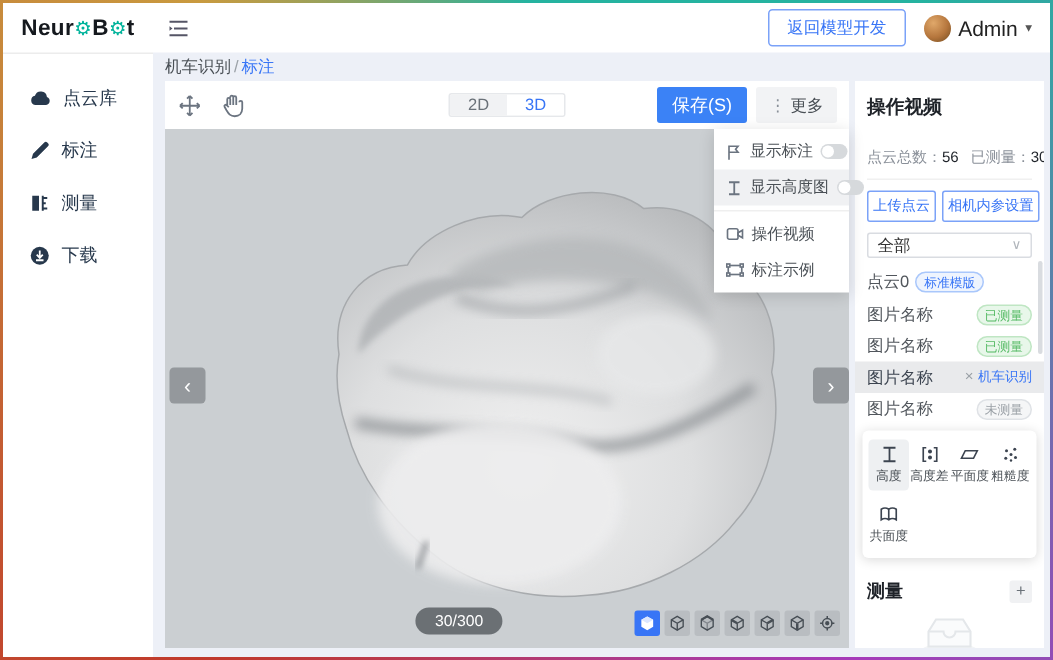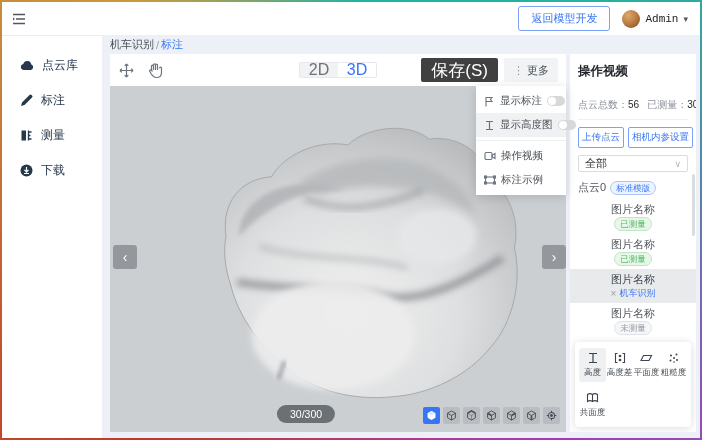--- a/index.html
+++ b/index.html
@@ -15,21 +15,21 @@
   .logo-area { width:100px; flex:0 0 100px; display:flex; justify-content:center; align-items:center; }
   .logo { font-size:15px; font-weight:bold; color:#15191e; letter-spacing:.3px; white-space:nowrap; }
   .logo .gear { color:#00b39b; font-size:13px; }
   .hamburger { margin-left:10px; cursor:pointer; color:#556; display:flex; align-items:center; }
   .header-right { margin-left:auto; display:flex; align-items:center; gap:12px; padding-right:12px; }
   .btn-outline-blue { border:1px solid #7ba2f8; color:#3875f6; background:#fff; font-size:11px;
     padding:4px 12px; border-radius:3px; cursor:pointer; white-space:nowrap; }
   .user { display:flex; align-items:center; gap:5px; cursor:pointer; }
   .avatar { width:18px; height:18px; border-radius:50%;
     background:radial-gradient(circle at 35% 30%, #e0a86a 0%, #b5763d 55%, #704a1e 100%); }
-  .user-name { font-size:11px; color:#222;font-family:Liberation Mono, monospace; }
+  .user-name { font-size:14px; color:#222; }
   .caret { font-size:9px; color:#555; }
 
   
   .body { flex:1; display:flex; min-height:0; }
   .sidebar { width:100px; flex:0 0 100px; background:#fff; border-top:1px solid #ececec; padding-top:12px; }
   .side-item { display:flex; align-items:center; gap:8px; padding:9px 0 9px 18px; cursor:pointer;
     color:#27384c; font-size:12px; }
   .side-item svg { flex:0 0 auto; }
 
   .main { flex:1; background:#edf0f7; display:flex; flex-direction:column; min-width:0; padding:0 4px 6px 8px; }
@@ -38,24 +38,24 @@
 
   .content { flex:1; display:flex; gap:4px; min-height:0; }
   .canvas-col { flex:1; display:flex; flex-direction:column; min-width:0; position:relative; }
 
   
   .toolbar { height:32px; flex:0 0 32px; background:#fff; display:flex; align-items:center; padding:0 8px; position:relative; }
   .tool-ic { color:#6b7480; margin-right:12px; cursor:pointer; display:flex; }
   .seg { position:absolute; left:50%; transform:translateX(-50%); display:flex; border:1px solid #e6e8eb;
     border-radius:2px; overflow:hidden; }
   .seg-opt { width:38px; height:14px; display:flex; align-items:center; justify-content:center;
-    font-size:16px; background:#f1f2f4; color:#6a7178; cursor:pointer; }
+    font-size:11px; background:#f1f2f4; color:#6a7178; cursor:pointer; }
   .seg-opt.active { background:#fff; color:#3875f6; }
   .toolbar-right { margin-left:auto; display:flex; gap:6px; align-items:center; }
-  .btn-save { background:#404040; color:#fff; border:none; font-size:17px; height:24px; padding:0 10px;
+  .btn-save { background:#3b82f6; color:#fff; border:none; font-size:12px; height:24px; padding:0 10px;
     border-radius:2px; cursor:pointer;text-align:center; }
   .btn-more { background:#f2f3f5; color:#4a5056; border:none; font-size:11px; height:24px; padding:0 9px;
     border-radius:2px; cursor:pointer; display:flex; align-items:center; gap:3px; }
   .btn-more .dots { color:#8a9099; }
 
   
   .menu { position:absolute; top:32px; right:0; width:90px; background:#fff; z-index:30;
     box-shadow:0 2px 10px rgba(0,0,0,.14); padding:3px 0; }
   .menu-item { display:flex; align-items:center; gap:5px; padding:5px 8px; font-size:10.5px; color:#4a5056; cursor:pointer; }
   .menu-item.hovered { background:#f0f1f3; }
@@ -90,21 +90,21 @@
   .pbtn { border:1px solid #7ba2f8; color:#3875f6; background:#fff; font-size:9.5px; padding:3px 3px;
     border-radius:2px; cursor:pointer; white-space:nowrap; flex:1; text-align:center; }
   .select { margin:7px 8px 0; border:1px solid #d9dce1; border-radius:2px; height:22px; display:flex;
     align-items:center; justify-content:space-between; padding:0 6px; color:#333; cursor:pointer; background:#fff; }
   .select .arr { color:#b0b5bb; font-size:9px; }
   .cloud-row { display:flex; align-items:center; gap:4px; padding:8px 8px 4px; color:#51565c; }
   .tag { font-size:8.5px; border-radius:8px; padding:0 5px; line-height:12px; white-space:nowrap; }
   .tag-blue { color:#3875f6; border:1px solid #a9c7fb; background:#eef4fe; }
   .tag-green { color:#57bb66; border:1px solid #bfe6c3; background:#e8f7ea; }
   .tag-grey { color:#9aa0a6; border:1px solid #dfe2e6; background:#f5f6f7; }
-  .img-row { display:flex; align-items:center; justify-content:space-between; padding:3px 8px; color:#51565c; cursor:pointer;flex-direction:column; }
+  .img-row { display:flex; align-items:center; justify-content:space-between; padding:3px 8px; color:#51565c; cursor:pointer; }
   .img-row.selected { background:#e9eaec; color:#3c4450; }
   .row-right { display:flex; align-items:center; gap:3px; }
   .close-x { color:#9aa0a6; font-size:10px; cursor:pointer; }
   .set-tpl { color:#3875f6; font-size:9px; cursor:pointer; white-space:nowrap; }
 
   .tools-pop { margin:4px 5px 0; background:#fff; border-radius:4px; box-shadow:0 1px 8px rgba(0,0,0,.15);
     padding:6px 4px 5px; display:flex; flex-wrap:wrap; row-gap:6px; position:relative; z-index:10; }
   .tool { width:25%; display:flex; flex-direction:column; align-items:center; gap:3px; cursor:pointer;
     padding:4px 0 3px; border-radius:3px; color:#4a5056; }
   .tool.active { background:#eef0f2; }
@@ -121,20 +121,23 @@
 
   svg { display:block; }
 </style>
 </head>
 <body>
 
 <div class="frame">
 <div class="app">
 
   <div class="header">
+    <div class="logo-area">
+      <div class="logo"><span>Neur</span><span class="gear">⚙</span><span>B</span><span class="gear">⚙</span><span>t</span></div>
+    </div>
     <div class="hamburger">
       <svg width="14" height="12" viewBox="0 0 14 12" fill="none" stroke="currentColor" stroke-width="1.4">
         <path d="M1 1.5h12M4 6h9M1 10.5h12"></path>
             <path d="M1 4.5l2 1.5-2 1.5" fill="currentColor" stroke="none"></path>
       </svg>
     </div>
     <div class="header-right">
       <button class="btn-outline-blue">返回模型开发</button>
       <div class="user">
         <span class="avatar"></span>

